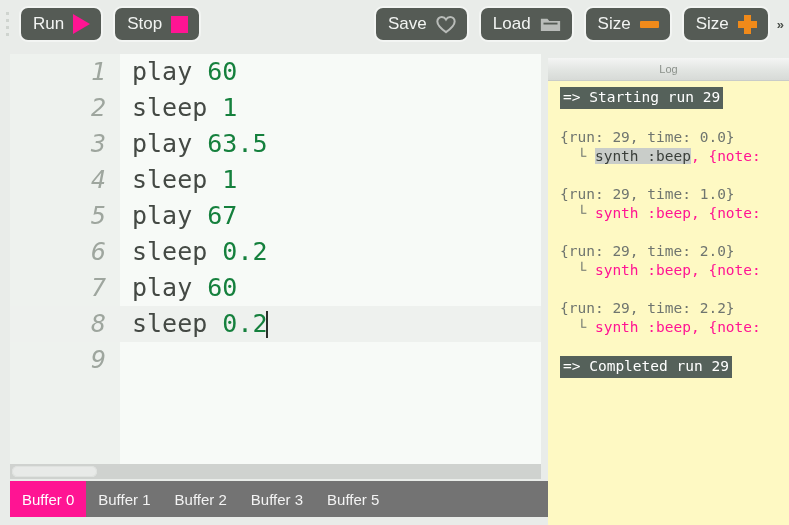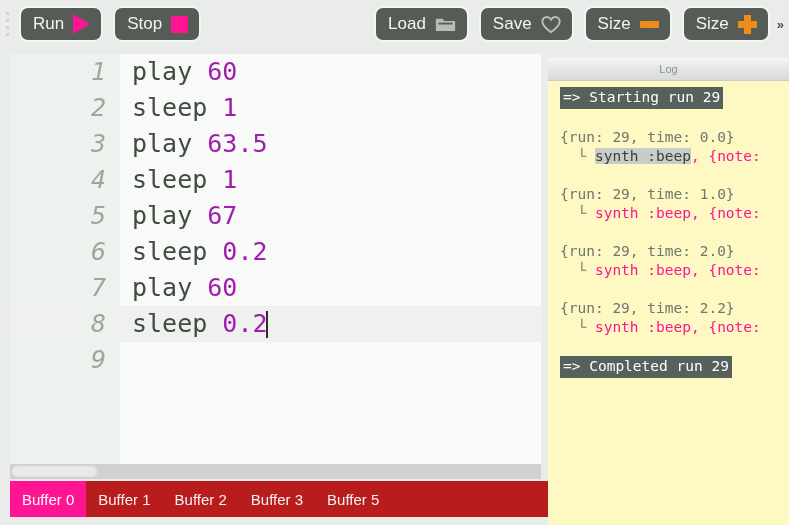--- a/index.html
+++ b/index.html
@@ -175,21 +175,21 @@
     font-style: italic;
     font-family: "DejaVu Sans Mono", monospace;
     font-size: 25px;
   }
   .ltext {
     position: absolute;
     left: 110px;
     padding-left: 12px;
     color: #444944;
   }
-  .num { color: #a21caf; }
+  .num { color: #15803d; }
   .caret {
     display: inline-block;
     width: 2px;
     height: 27px;
     background: #2b2f2b;
     vertical-align: -6px;
     margin-left: -1px;
   }
 
   
@@ -206,21 +206,21 @@
     background: #e8eae8;
     border-radius: 6px;
     box-shadow: inset 0 0 0 1px #dfe2df;
   }
 
   
   .tabs {
     position: absolute;
     left: 10px; top: 481px;
     width: 595px; height: 36px;
-    background: #b91c1c;
+    background: #737373;
     display: flex;
     align-items: stretch;
     box-sizing: border-box;
   }
   .tab {
     display: flex;
     align-items: center;
     justify-content: center;
     padding: 0 12px;
     color: #f3f3f3;
@@ -326,34 +326,34 @@
         <span class="lbl">Stop</span>
         <span class="ico ico-square"></span>
       </button>
 
     </div>
 
     <div class="tb-spacer"></div>
 
     <div class="tb-group">
       <button class="tb-btn">
+        <span class="lbl">Save</span>
+        <span class="ico ico-heart">
+          <svg viewBox="0 0 24 22" width="20" height="19" aria-hidden="true">
+            <path d="M12 20.2 C 4 14.5 1.6 10.6 1.6 7.4 C 1.6 4.3 4 2 6.9 2 C 9 2 10.9 3.2 12 5 C 13.1 3.2 15 2 17.1 2 C 20 2 22.4 4.3 22.4 7.4 C 22.4 10.6 20 14.5 12 20.2 Z" fill="none" stroke="#b9bcb9" stroke-width="2.4"></path>
+          </svg>
+        </span>
+      </button>
+
+      <button class="tb-btn">
         <span class="lbl">Load</span>
         <span class="ico ico-folder">
           <svg viewBox="0 0 24 19" width="21" height="17" aria-hidden="true">
             <path d="M1 3 h7.5 l2 2.6 H23 V17 H1 Z" fill="#b9bcb9"></path>
             <rect x="4" y="7.4" width="16" height="2.1" fill="#555b55"></rect>
-          </svg>
-        </span>
-      </button>
-
-      <button class="tb-btn">
-        <span class="lbl">Save</span>
-        <span class="ico ico-heart">
-          <svg viewBox="0 0 24 22" width="20" height="19" aria-hidden="true">
-            <path d="M12 20.2 C 4 14.5 1.6 10.6 1.6 7.4 C 1.6 4.3 4 2 6.9 2 C 9 2 10.9 3.2 12 5 C 13.1 3.2 15 2 17.1 2 C 20 2 22.4 4.3 22.4 7.4 C 22.4 10.6 20 14.5 12 20.2 Z" fill="none" stroke="#b9bcb9" stroke-width="2.4"></path>
           </svg>
         </span>
       </button>
 
       <button class="tb-btn">
         <span class="lbl">Size</span>
         <span class="ico ico-minus"></span>
       </button>
 
       <button class="tb-btn">

